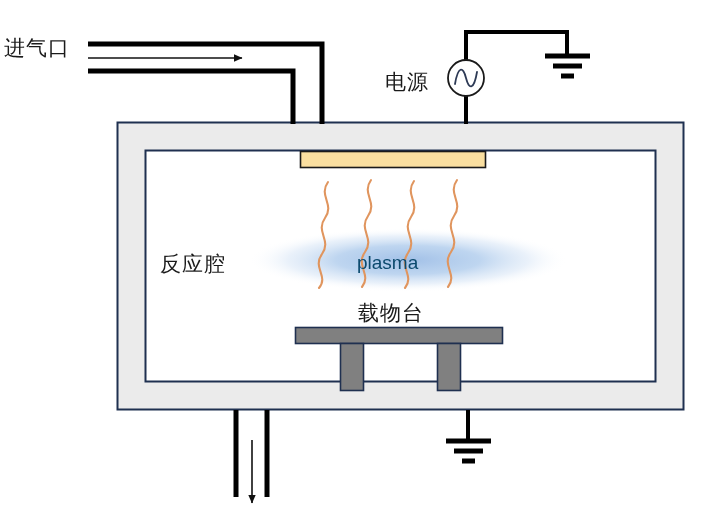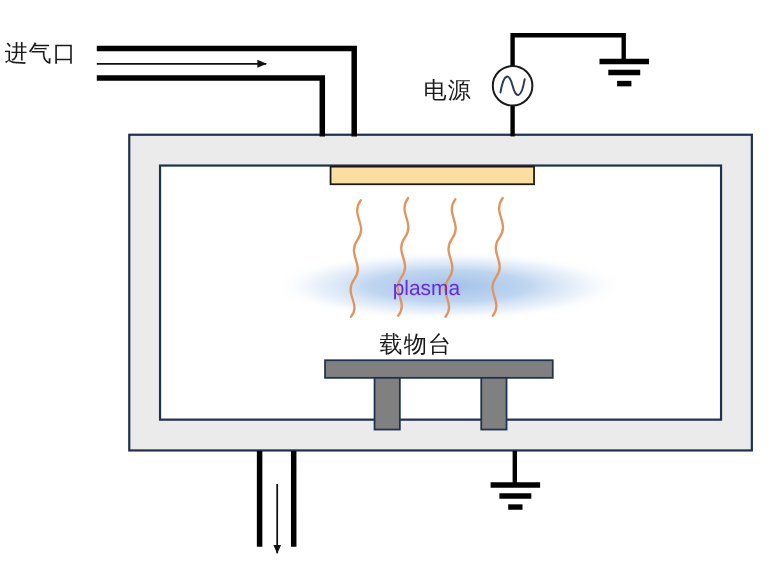--- a/index.html
+++ b/index.html
@@ -29,27 +29,27 @@
     white-space: nowrap;
     color: #1a1a1a;
     font-family: "Liberation Sans", "DejaVu Sans", sans-serif;
   }
   .lbl-cn {
     font-size: 21px;
     letter-spacing: 1px;
   }
   .lbl-plasma {
     font-size: 19px;
-    color: #6d28d9;
+    color: #0c4a6e;
   }
   #label-inlet   { left: 4px;   top: 34px; }
   #label-power   { left: 385px; top: 68px; }
   #label-chamber { left: 160px; top: 250px; }
   #label-plasma  { left: 357px; top: 252px; }
-  #label-stage   { left: 345px; top: 299px; }
+  #label-stage   { left: 358px; top: 299px; }
   #label-outlet  { left: 128px; top: 458px; }
 </style>
 </head>
 <body>
 
 <div id="canvas">
 
   <svg class="layer" viewBox="0 0 701 513" xmlns="http://www.w3.org/2000/svg">
 
     <defs>
@@ -130,19 +130,20 @@
         <line x1="462" y1="461" x2="475" y2="461" stroke-width="5"></line>
       </g>
     </g>
 
   </svg>
 
   <div class="lbl lbl-cn" id="label-inlet">进气口</div>
 
   <div class="lbl lbl-cn" id="label-power">电源</div>
 
+  <div class="lbl lbl-cn" id="label-chamber">反应腔</div>
 
   <div class="lbl lbl-plasma" id="label-plasma">plasma</div>
 
   <div class="lbl lbl-cn" id="label-stage">载物台</div>
 
 
 </div>
 
 </body></html>

